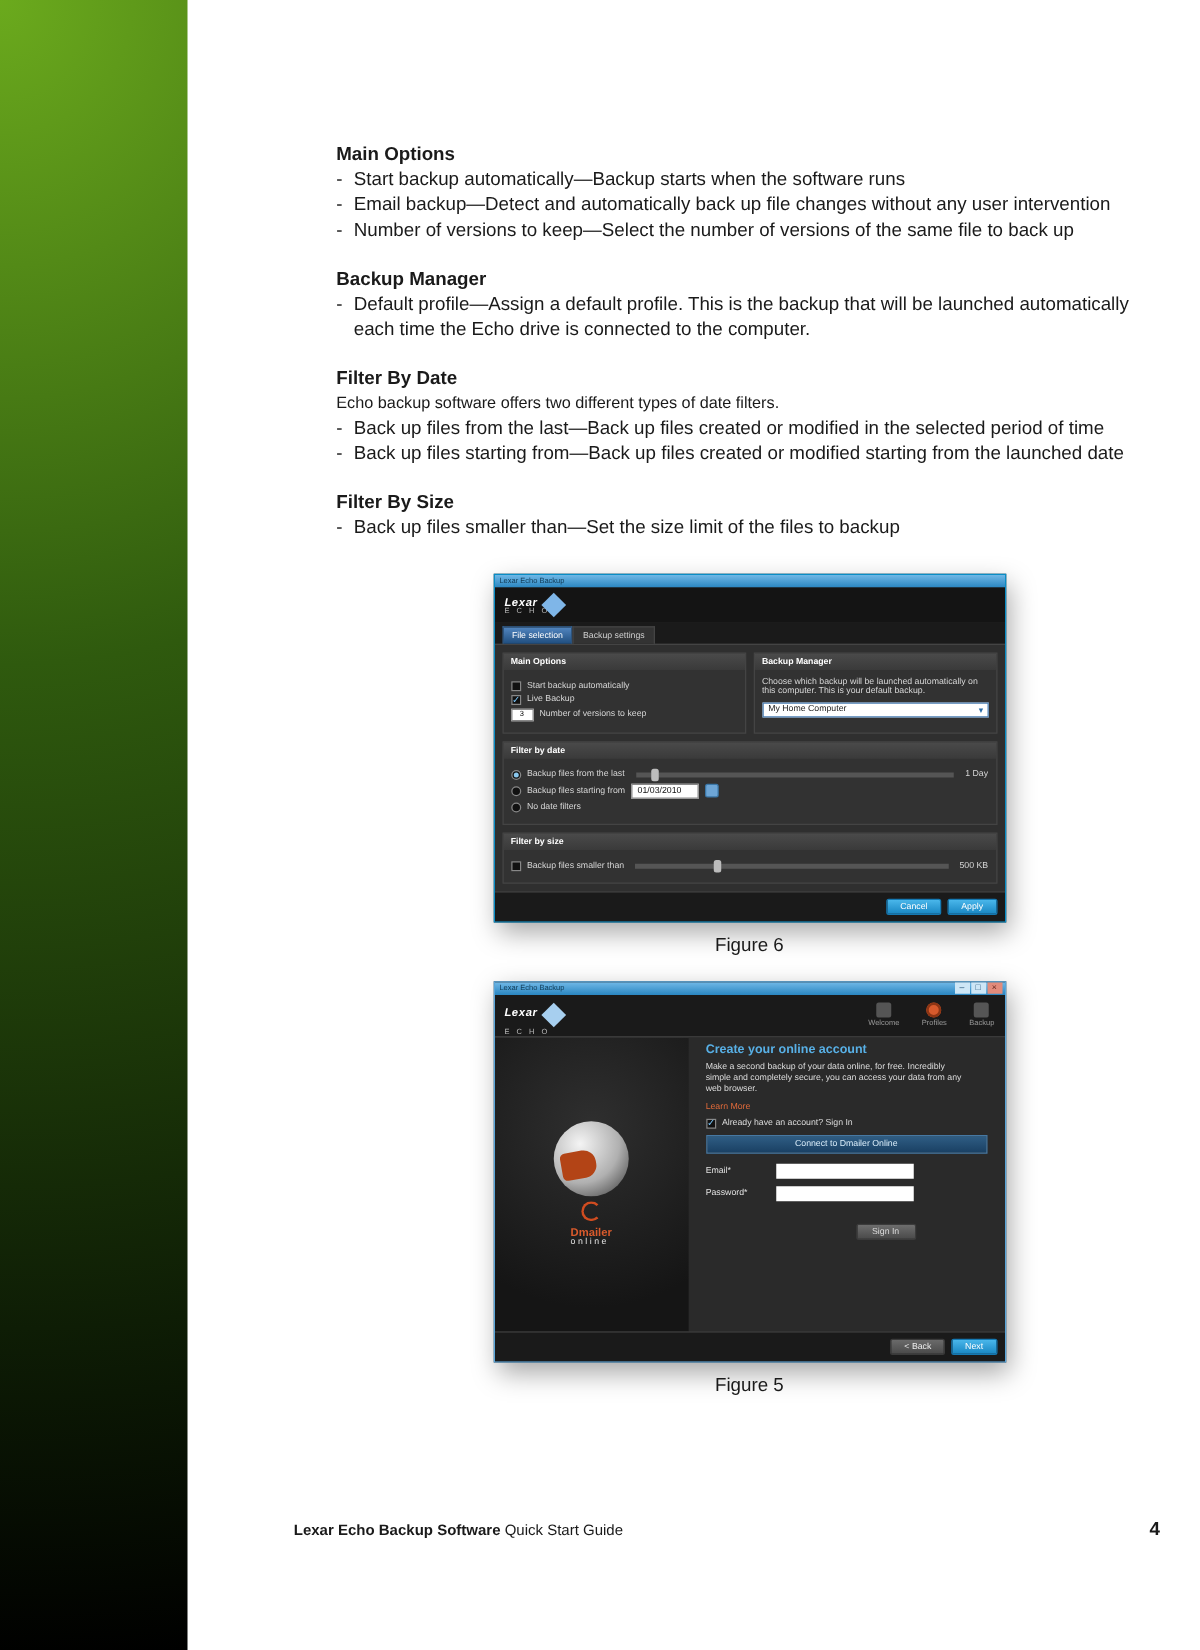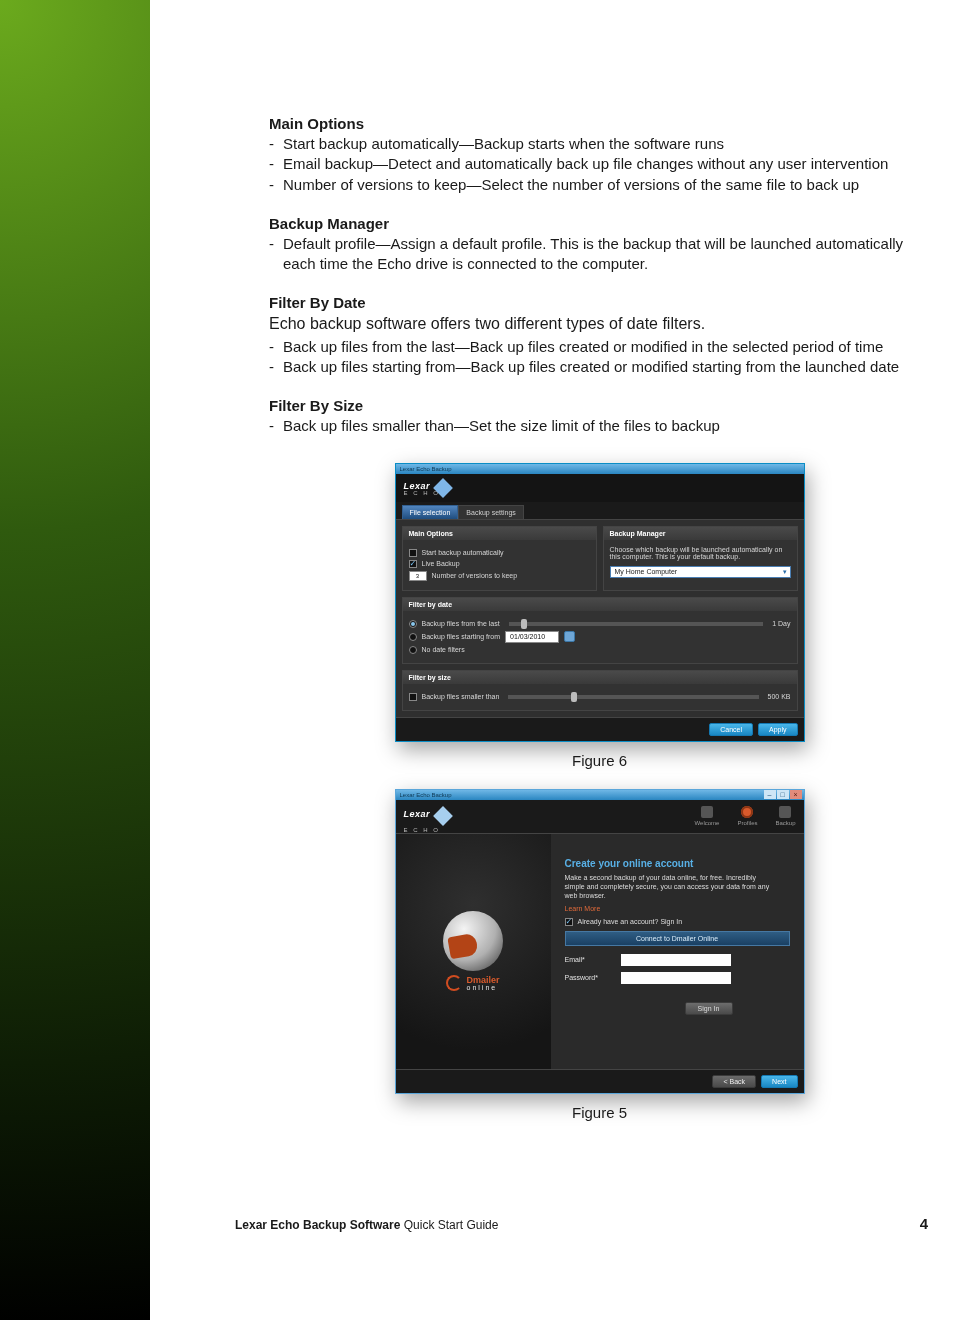--- a/index.html
+++ b/index.html
@@ -52,21 +52,21 @@
     bottom: 0;
     padding: 115px 30px 0 105px;
     margin-left: 14px;
   }
   .section-head {
     font-weight: 700;
     font-size: 15px;
     margin: 0 0 2px 0;
   }
   .plain {
-    font-size: 16px;
+    font-size: 13px;
     line-height: 1.35;
     margin: 0 0 2px 0;
   }
   .bullet-row {
     display: flex;
     font-size: 15px;
     line-height: 1.35;
     margin: 0 0 0 0;
   }
   .bullet-row .dash { width: 14px; flex: 0 0 14px; }
@@ -346,33 +346,33 @@
   .globe::after {
     content: "";
     position: absolute;
     width: 28px; height: 22px;
     background: #b34416;
     top: 24px; left: 6px;
     border-radius: 4px 10px 10px 4px;
     transform: rotate(-10deg);
   }
   .dmailer {
-    display: flex; align-items: center; gap: 4px;
+    display: flex; align-items: center; gap: 4px; flex-direction: column;
   }
   .dmailer .swirl {
     width: 16px; height: 16px;
     border: 2px solid #d04c20;
     border-radius: 50%;
     border-right-color: transparent;
   }
   .dmailer .d-text { color: #d85a2c; font-weight: 700; font-size: 9px; }
   .dmailer .sub { color: #e5e5e5; font-size: 7px; letter-spacing: 2px; margin-top: -1px;}
   .app2-right {
     flex: 1;
-    padding: 24px 14px;
+    padding: 4px 14px;
     background: #2a2a2a;
     position: relative;
   }
   .create-head {
     color: #58b0e6;
     font-weight: 700;
     font-size: 10px;
     margin-bottom: 4px;
   }
   .create-desc {

